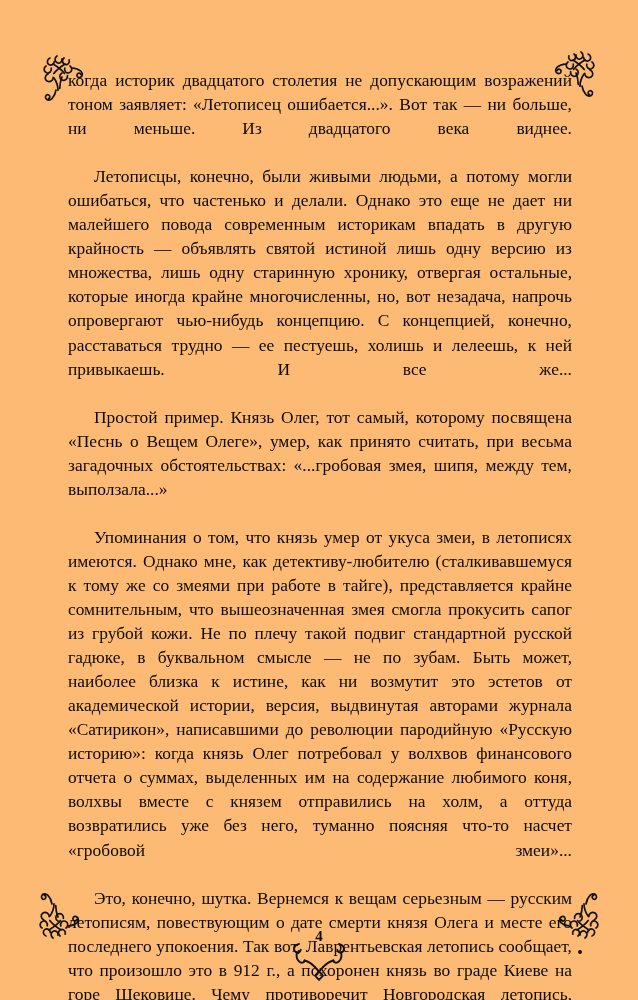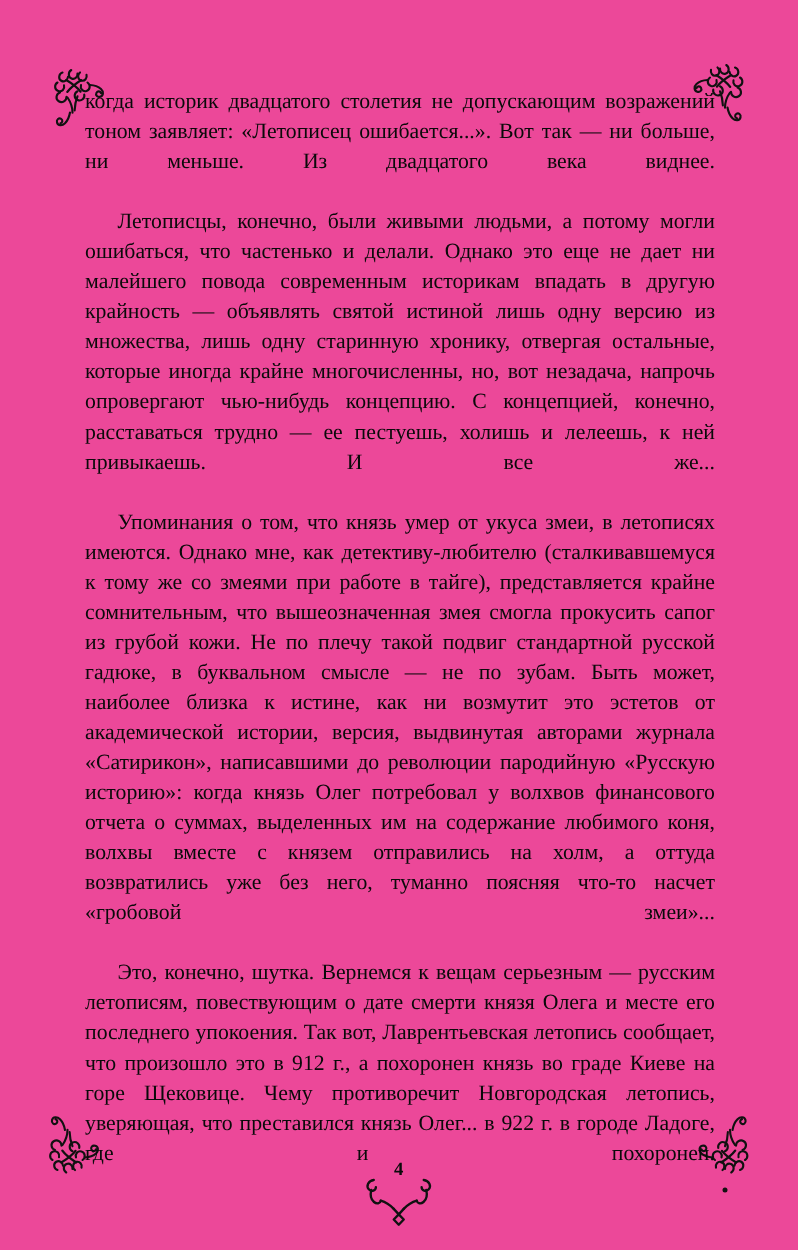--- a/index.html
+++ b/index.html
@@ -4,21 +4,21 @@
 <style>
   html, body {
     margin: 0;
     padding: 0;
     background: #ffffff;
   }
   .page {
     position: relative;
     width: 638px;
     height: 1000px;
-    background: #ec4899;
+    background: #fdba74;
     overflow: hidden;
     font-family: "Liberation Serif", "DejaVu Serif", serif;
     color: #0a0a0a;
   }
 
   
   .ornament {
     position: absolute;
     width: 64px;
     height: 64px;
@@ -163,20 +163,21 @@
       <path d="M22 32c2.5 3.6 4 7.8 4 12.2"></path>
       <path d="M30 31c-1.4 3.5-2.2 7.4-2.3 11.4"></path>
       <path d="M40 22c3.6.2 6.8 1.4 8.8 3.2 2.2 2 2.1 5.4-.6 6.2-2.4.7-4-1.4-3-3.2.9-1.6 3-1.4 3.6.3"></path>
       <path d="M24 44c-.6 3.6-2 6.6-4 8.6-2.3 2.3-5.7 2.1-6.4-.7-.6-2.4 1.6-3.9 3.3-2.8 1.5 1 1.2 3-.5 3.5"></path>
     </svg>
   </div>
 
   <div class="textblock">
     <p class="para first">когда историк двадцатого столетия не допускающим возражений тоном заявляет: «Летописец ошибается...». Вот так — ни больше, ни меньше. Из двадцатого века виднее.</p>
     <p class="para">Летописцы, конечно, были живыми людьми, а потому могли ошибаться, что частенько и делали. Однако это еще не дает ни малейшего повода современным историкам впадать в другую крайность — объявлять святой истиной лишь одну версию из множества, лишь одну старинную хронику, отвергая остальные, которые иногда крайне многочисленны, но, вот незадача, напрочь опровергают чью-нибудь концепцию. С концепцией, конечно, расставаться трудно — ее пестуешь, холишь и лелеешь, к ней привыкаешь. И все же...</p>
+    <p class="para">Простой пример. Князь Олег, тот самый, которому посвящена «Песнь о Вещем Олеге», умер, как принято считать, при весьма загадочных обстоятельствах: «...гробовая змея, шипя, между тем, выползала...»</p>
     <p class="para">Упоминания о том, что князь умер от укуса змеи, в летописях имеются. Однако мне, как детективу-любителю (сталкивавшемуся к тому же со змеями при работе в тайге), представляется крайне сомнительным, что вышеозначенная змея смогла прокусить сапог из грубой кожи. Не по плечу такой подвиг стандартной русской гадюке, в буквальном смысле — не по зубам. Быть может, наиболее близка к истине, как ни возмутит это эстетов от академической истории, версия, выдвинутая авторами журнала «Сатирикон», написавшими до революции пародийную «Русскую историю»: когда князь Олег потребовал у волхвов финансового отчета о суммах, выделенных им на содержание любимого коня, волхвы вместе с князем отправились на холм, а оттуда возвратились уже без него, туманно поясняя что-то насчет «гробовой змеи»...</p>
     <p class="para">Это, конечно, шутка. Вернемся к вещам серьезным — русским летописям, повествующим о дате смерти князя Олега и месте его последнего упокоения. Так вот, Лаврентьевская летопись сообщает, что произошло это в 912 г., а похоронен князь во граде Киеве на горе Щековице. Чему противоречит Новгородская летопись, уверяющая, что преставился князь Олег... в 922 г. в городе Ладоге, где и похоронен.</p>
 
   </div>
 
   <div class="folio">4</div>
 
   <div class="folio-orn">
     <svg viewBox="0 0 64 46" fill="none" stroke="currentColor" stroke-width="1.9" stroke-linecap="round" stroke-linejoin="round">
       <path d="M12 3c-4.4.6-6.4 5-3.8 7.6 2.1 2.1 5.4.8 5.5-1.8"></path>

